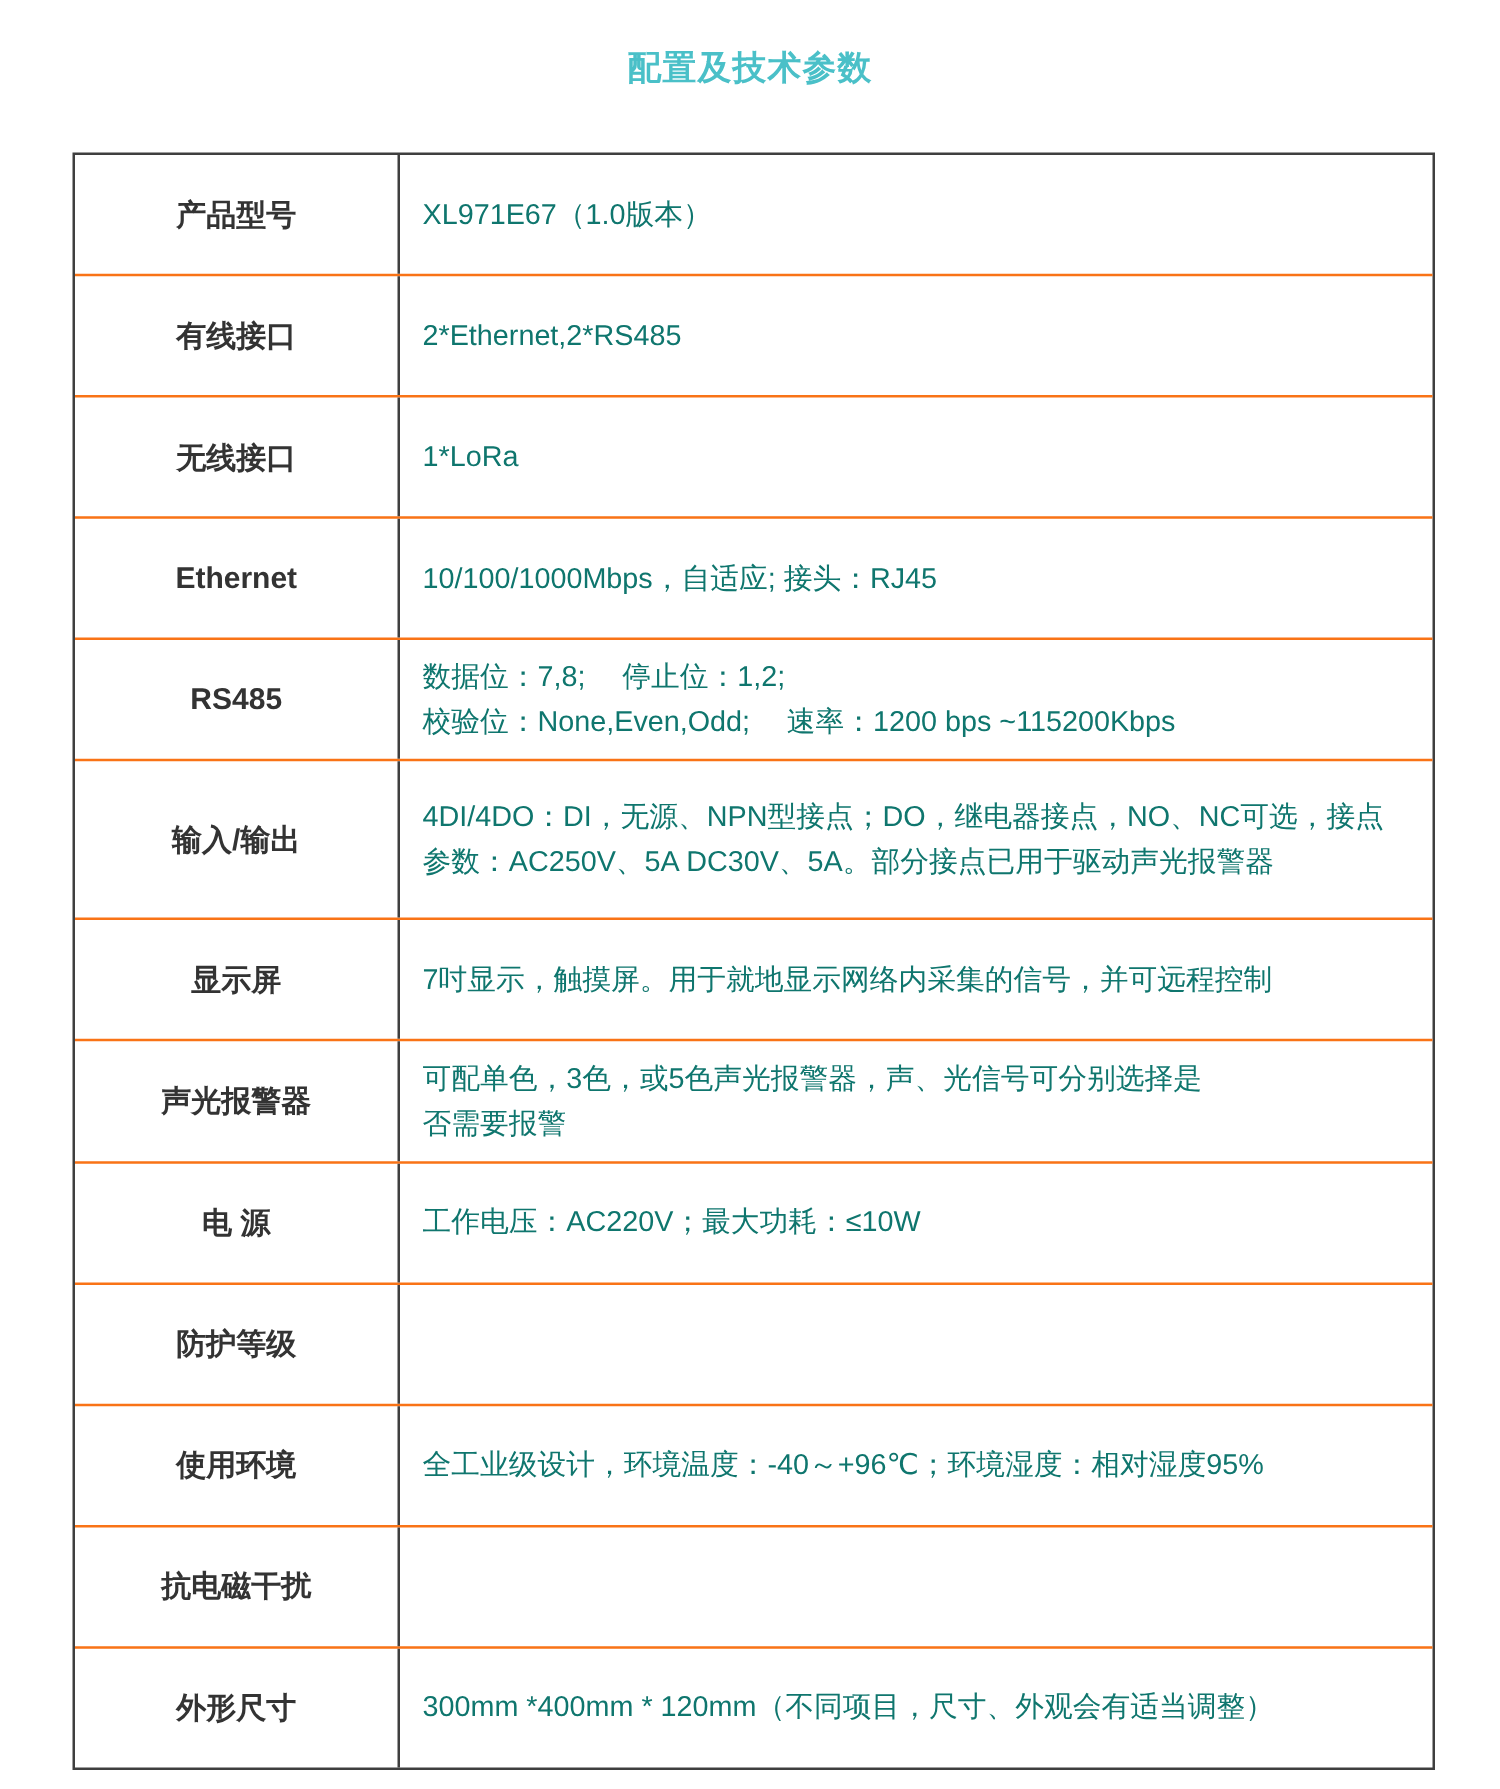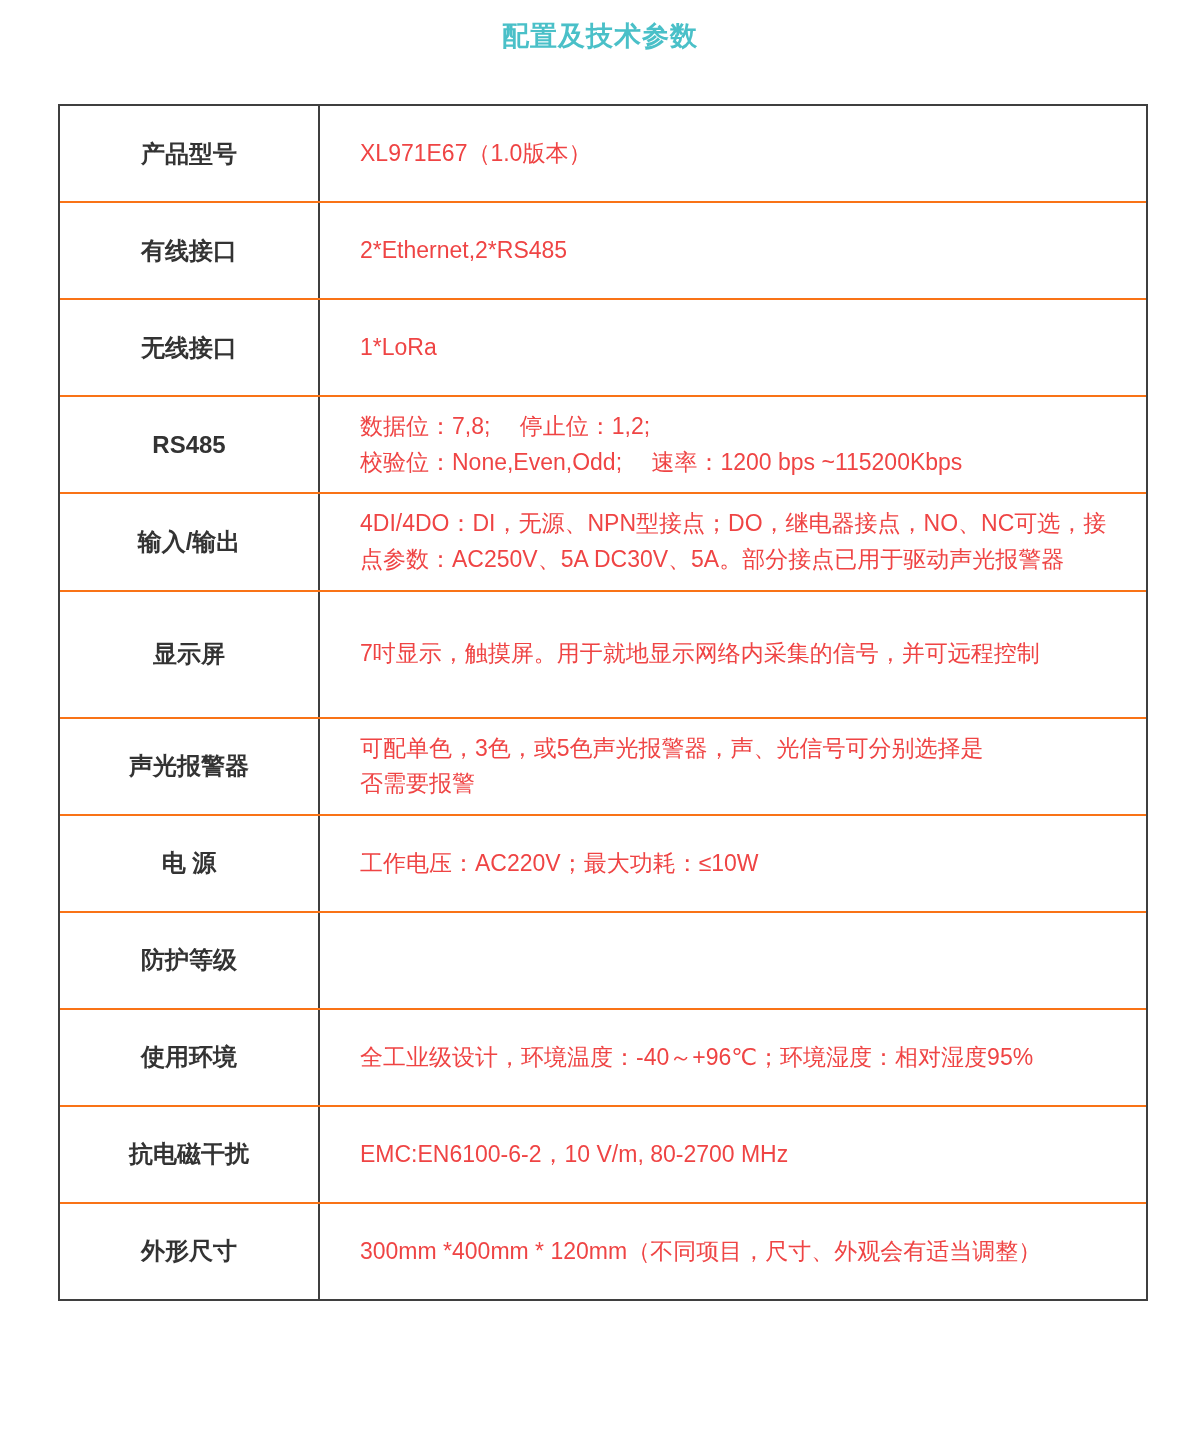--- a/index.html
+++ b/index.html
@@ -10,21 +10,21 @@
     font-family: "Liberation Sans", "DejaVu Sans", sans-serif;
   }
   .page {
     width: 1200px;
     min-height: 1431px;
     background: #ffffff;
     box-sizing: border-box;
   }
   .page-title {
     margin: 0;
-    padding-top: 18px;
+    padding-top: 36px;
     text-align: center;
     font-size: 27px;
     font-weight: bold;
     color: #4ac0c8;
     letter-spacing: 1px;
   }
   .spec-table {
     margin: 50px 52px 60px 58px;
     border: 2px solid #3f3f3f;
     background: #ffffff;
@@ -52,23 +52,23 @@
     text-align: center;
     border-right: 2px solid #3f3f3f;
     font-weight: bold;
     font-size: 24px;
     color: #333333;
     padding: 24px 12px;
     white-space: pre-line;
   }
   .cell.value {
     font-size: 23px;
-    color: #ef4444;
+    color: #0f766e;
     line-height: 1.55;
-    padding: 12px 30px 12px 40px;
+    padding: 12px 30px 12px 18px;
     white-space: pre-line;
     word-break: break-word;
   }
 </style>
 </head>
 <body>
 
 <div class="page">
 
   <h1 class="page-title">配置及技术参数</h1>
@@ -82,20 +82,24 @@
   <div class="spec-row">
     <div class="cell label">有线接口</div>
     <div class="cell value">2*Ethernet,2*RS485</div>
   </div>
 
   <div class="spec-row">
     <div class="cell label">无线接口</div>
     <div class="cell value">1*LoRa</div>
   </div>
 
+  <div class="spec-row">
+    <div class="cell label">Ethernet</div>
+    <div class="cell value">10/100/1000Mbps，自适应; 接头：RJ45</div>
+  </div>
 
   <div class="spec-row">
     <div class="cell label">RS485</div>
     <div class="cell value">数据位：7,8;　 停止位：1,2;
 校验位：None,Even,Odd;　 速率：1200 bps ~115200Kbps</div>
   </div>
 
   <div class="spec-row">
     <div class="cell label">输入/输出</div>
     <div class="cell value">4DI/4DO：DI，无源、NPN型接点；DO，继电器接点，NO、NC可选，接点参数：AC250V、5A DC30V、5A。部分接点已用于驱动声光报警器</div>
@@ -121,21 +125,20 @@
     <div class="cell label">防护等级</div>
   </div>
 
   <div class="spec-row">
     <div class="cell label">使用环境</div>
     <div class="cell value">全工业级设计，环境温度：-40～+96℃；环境湿度：相对湿度95%</div>
   </div>
 
   <div class="spec-row">
     <div class="cell label">抗电磁干扰</div>
-    <div class="cell value">EMC:EN6100-6-2，10 V/m, 80-2700 MHz</div>
   </div>
 
   <div class="spec-row">
     <div class="cell label">外形尺寸</div>
     <div class="cell value">300mm *400mm * 120mm（不同项目，尺寸、外观会有适当调整）</div>
   </div>
 </div>
 
 </div>
 

